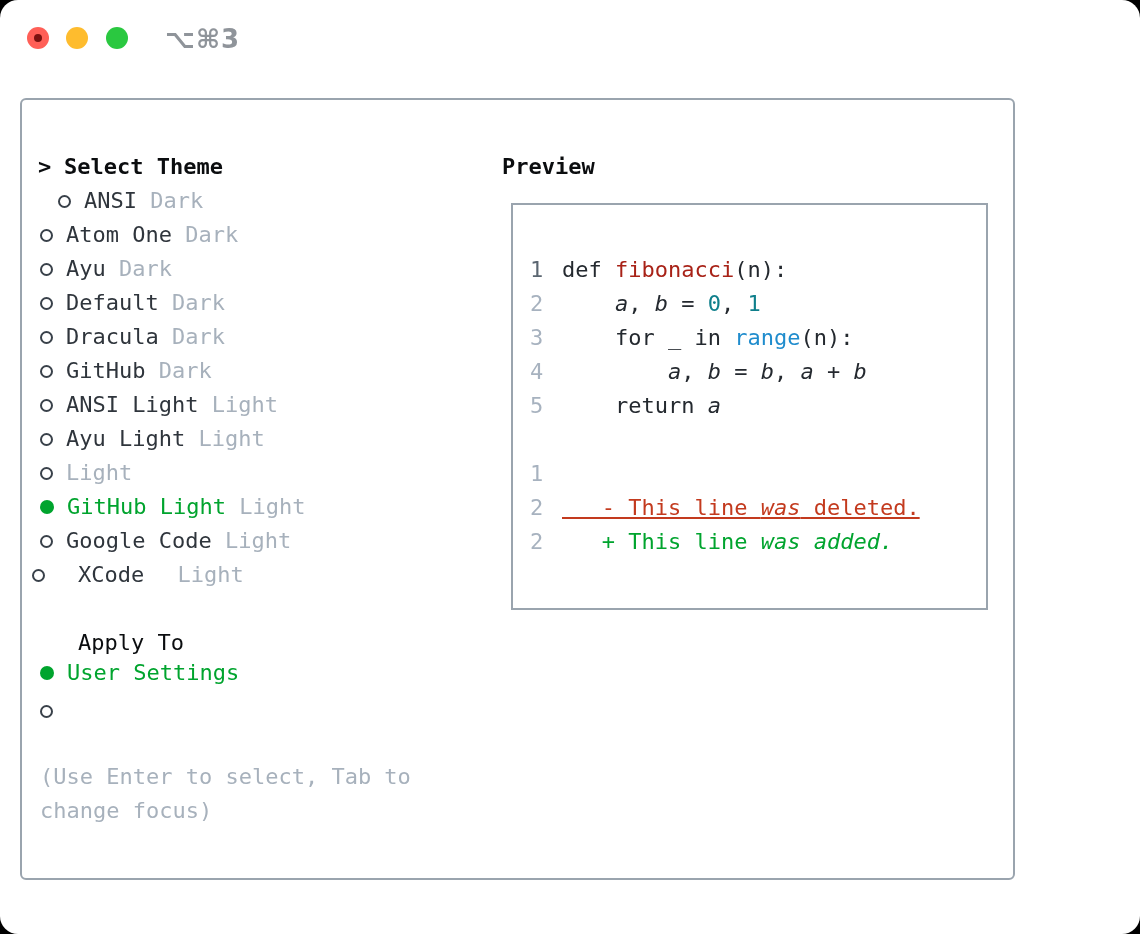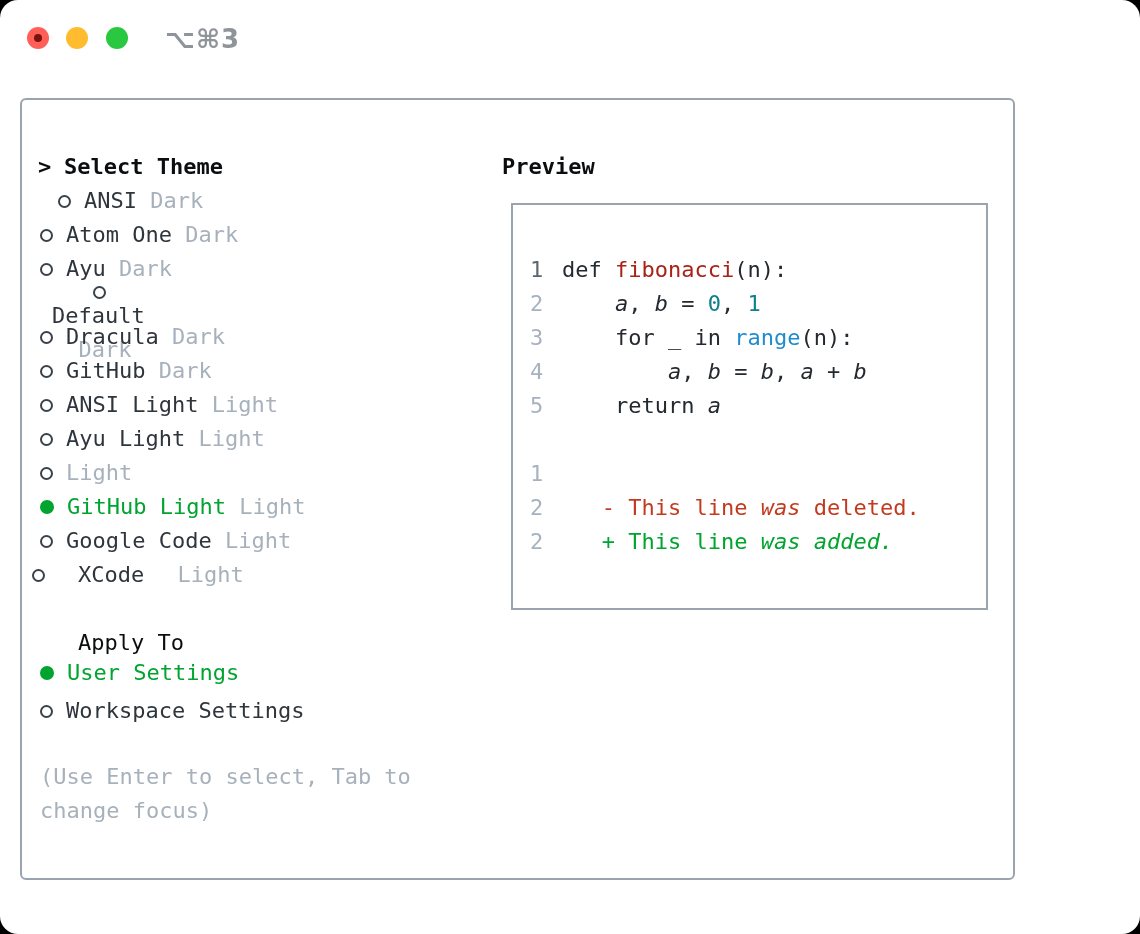--- a/index.html
+++ b/index.html
@@ -49,21 +49,21 @@
   .code-area { position:absolute; left:17px; top:48px; right:8px; }
   .cline { height:34px; display:flex; font-size:22px; line-height:34px; white-space:pre; }
   .ln { flex:0 0 32px; color:#a7b2bf; }
   .ln.strong { color:#5b6671; }
   .ctext { color:#24292f; }
   .seg-default  { color:#24292f; }
   .seg-function { color:#a82217; }
   .seg-literal  { color:#0f7f8b; }
   .seg-call     { color:#1f8ccd; }
   .seg-context  { color:#8d97a1; }
-  .seg-deleted  { color:#c33a1e; }
+  .seg-deleted  { color:#c33a1e;text-decoration:underline; }
   .seg-added    { color:#00a42e; }
   .it { font-style:italic; }
 </style>
 </head>
 <body>
 
 <div class="window">
 
   <div class="titlebar">
     <div class="tl red"></div>
@@ -75,37 +75,37 @@
   <div class="panel">
 
     <div class="row hdr" style="left:16px; top:50px;">
       <span class="prompt">&gt;</span><span>Select Theme</span>
     </div>
 
     <div id="theme-list">
         <div class="row" style="left: 34px; top: 84px;"><span class="bullet off"></span><span class="item-name">ANSI </span><span class="item-variant">Dark</span></div>
         <div class="row" style="left: 16px; top: 118px;"><span class="bullet off"></span><span class="item-name">Atom One </span><span class="item-variant">Dark</span></div>
         <div class="row" style="left: 16px; top: 152px;"><span class="bullet off"></span><span class="item-name">Ayu </span><span class="item-variant">Dark</span></div>
-        <div class="row" style="left: 30px; top: 186px; flex-direction: column;"><span class="bullet off"></span><span class="item-name">Default </span><span class="item-variant">Dark</span></div>
+        <div class="row" style="left: 16px; top: 186px;"><span class="bullet off"></span><span class="item-name">Default </span><span class="item-variant">Dark</span></div>
         <div class="row" style="left: 16px; top: 220px;"><span class="bullet off"></span><span class="item-name">Dracula </span><span class="item-variant">Dark</span></div>
         <div class="row" style="left: 16px; top: 254px;"><span class="bullet off"></span><span class="item-name">GitHub </span><span class="item-variant">Dark</span></div>
         <div class="row" style="left: 16px; top: 288px;"><span class="bullet off"></span><span class="item-name">ANSI Light </span><span class="item-variant">Light</span></div>
         <div class="row" style="left: 16px; top: 322px;"><span class="bullet off"></span><span class="item-name">Ayu Light </span><span class="item-variant">Light</span></div>
         <div class="row" style="left: 16px; top: 356px;"><span class="bullet off"></span><span class="item-variant">Light</span></div>
         <div class="row" style="left: 16px; top: 390px;"><span class="bullet on"></span><span class="item-name sel">GitHub Light </span><span class="item-variant">Light</span></div>
         <div class="row" style="left: 16px; top: 424px;"><span class="bullet off"></span><span class="item-name">Google Code </span><span class="item-variant">Light</span></div>
         <div class="row" style="left: 8px; top: 458px; gap: 20px;"><span class="bullet off"></span><span class="item-name">XCode </span><span class="item-variant">Light</span></div>
       </div>
 
     <div class="row" style="left:56px; top:526px; color:#0b0d0f;">
       <span>Apply To</span>
     </div>
     <div id="apply-list">
         <div class="row" style="left: 16px; top: 556px;"><span class="bullet on"></span><span class="item-name sel">User Settings</span></div>
-        <div class="row" style="left: 16px; top: 594px;"><span class="bullet off"></span><span class="item-name">Workspace Settings</span></div>
+        <div class="row" style="left: 16px; top: 594px;"><span class="bullet off"></span></div>
       </div>
 
     <div class="help" style="top:660px;">(Use Enter to select, Tab to</div>
     <div class="help" style="top:694px;">change focus)</div>
 
     <div class="row hdr preview-hdr">
       <span>Preview</span>
     </div>
 
     <div class="preview-box">

